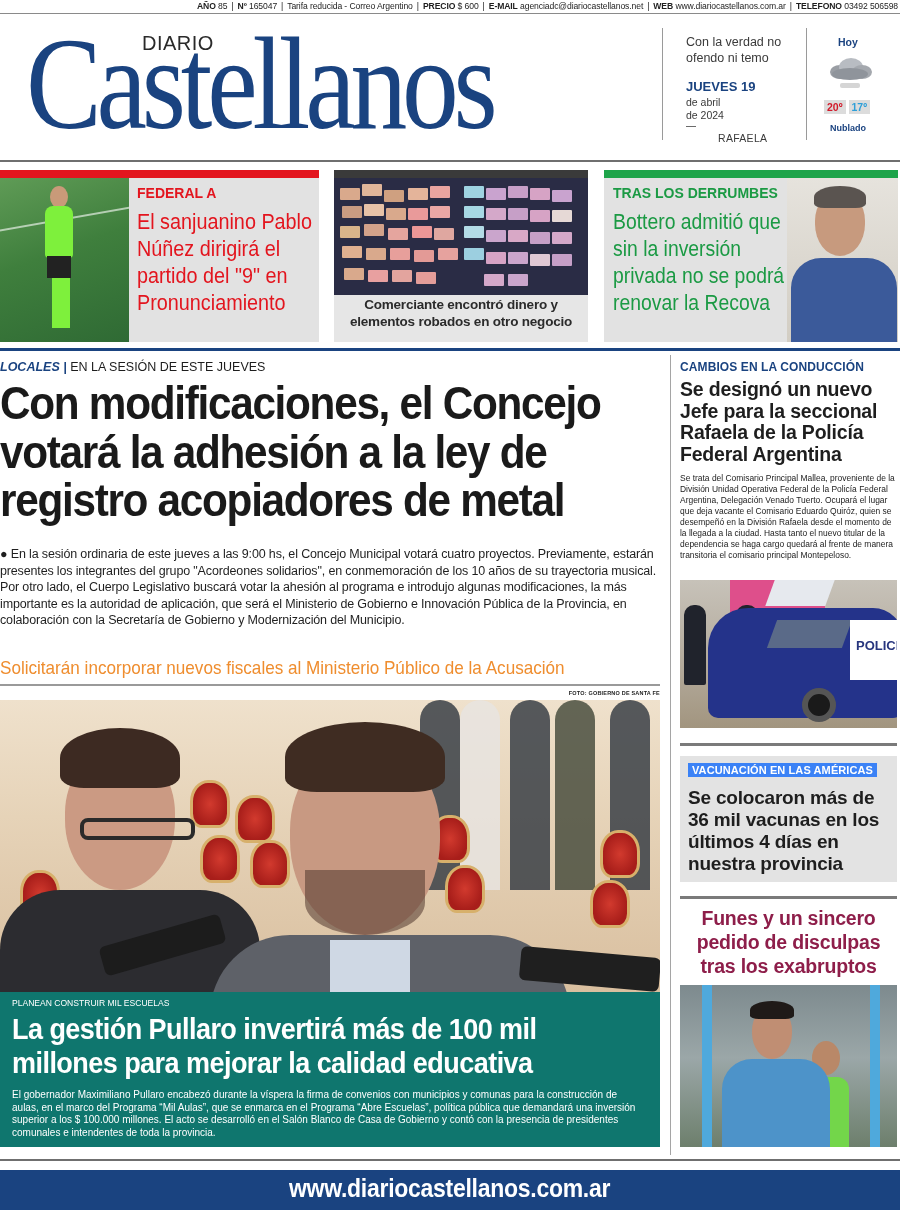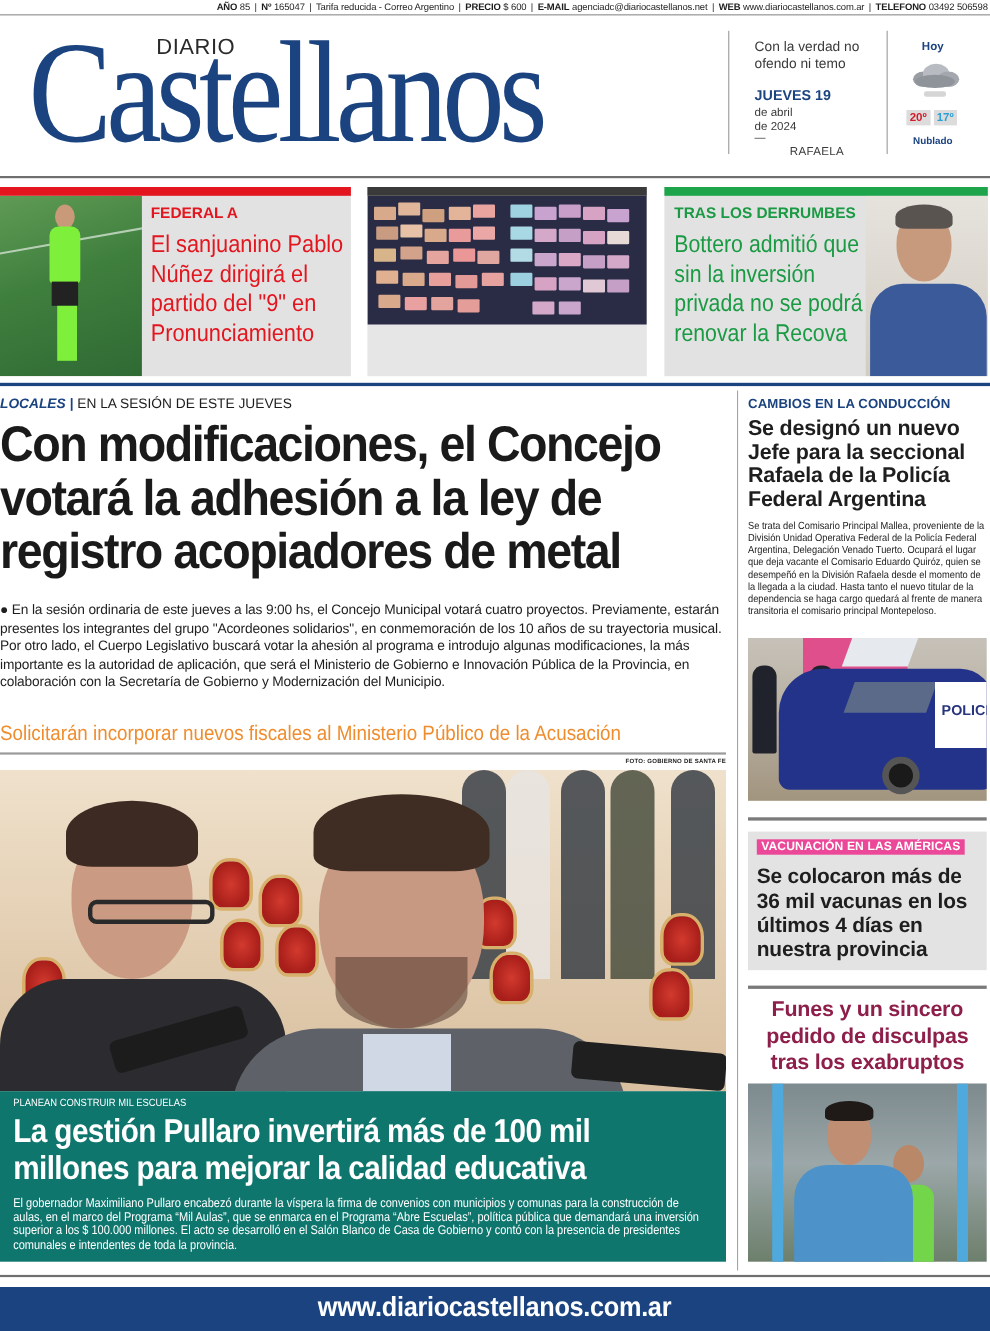--- a/index.html
+++ b/index.html
@@ -100,21 +100,21 @@
   .rc-photo1 .awning { position: absolute; left: 90px; top: 0; width: 60px; height: 26px; background: #e6e9ee; transform: skewX(-20deg); }
   .rc-photo1 .cop { position: absolute; top: 25px; width: 22px; height: 80px; background: #20232c; border-radius: 10px 10px 2px 2px; }
   .rc-photo1 .car { position: absolute; left: 28px; top: 28px; width: 195px; height: 110px; background: #24338a; border-radius: 40px 30px 10px 10px; }
   .rc-photo1 .car-side { position: absolute; left: 170px; top: 40px; width: 55px; height: 60px; background: #ffffff; }
   .rc-photo1 .car-text { position: absolute; left: 176px; top: 58px; font-size: 13px; font-weight: 700; color: #27357e; }
   .rc-photo1 .wheel { position: absolute; left: 122px; top: 108px; width: 34px; height: 34px; background: #1a1a1a; border-radius: 50%; border: 6px solid #555; }
   .rc-photo1 .windshield { position: absolute; left: 92px; top: 40px; width: 75px; height: 28px; background: #5a6a88; transform: skewX(-20deg); }
 
   .rc-rule2 { position: absolute; left: 680px; top: 743px; width: 217px; height: 3px; background: #7a7a7a; }
   .rc-box2 { position: absolute; left: 680px; top: 756px; width: 217px; height: 126px; background: #e3e3e3; }
-  .rc-kicker2 { position: absolute; left: 8px; top: 7px; background: #ec4899; color: #ffffff; font-size: 11px; font-weight: 700; padding: 1px 4px; letter-spacing: 0.1px; }
+  .rc-kicker2 { position: absolute; left: 8px; top: 7px; background: #3b82f6; color: #ffffff; font-size: 11px; font-weight: 700; padding: 1px 4px; letter-spacing: 0.1px; }
   .rc-title2 { position: absolute; left: 8px; top: 31px; width: 210px; font-size: 19px; line-height: 22px; font-weight: 700; color: #1e1e1e; letter-spacing: -0.2px; }
   .rc-rule3 { position: absolute; left: 680px; top: 896px; width: 217px; height: 3px; background: #7a7a7a; }
   .rc-title3 { position: absolute; left: 680px; top: 906px; width: 217px; text-align: center; font-size: 19.5px; line-height: 24px; font-weight: 700; color: #8e1e4a; letter-spacing: -0.2px; }
   .rc-photo3 { position: absolute; left: 680px; top: 985px; width: 217px; height: 162px; overflow: hidden; background: linear-gradient(180deg, #7d8a8e 0%, #9ba7a8 45%, #6d7f6c 100%); }
   .rc-photo3 .post { position: absolute; top: 0; width: 10px; height: 170px; background: #4fa9dc; }
   .rc-photo3 .p1-head { position: absolute; left: 72px; top: 22px; width: 40px; height: 52px; background: #c08e73; border-radius: 45% 45% 50% 50%; }
   .rc-photo3 .p1-hair { position: absolute; left: 70px; top: 16px; width: 44px; height: 18px; background: #1f1a18; border-radius: 50% 50% 20% 20%; }
   .rc-photo3 .p1-body { position: absolute; left: 42px; top: 74px; width: 108px; height: 100px; background: #4d93c9; border-radius: 30px 30px 0 0; }
   .rc-photo3 .p2-head { position: absolute; left: 132px; top: 56px; width: 28px; height: 34px; background: #b98868; border-radius: 50%; }
   .rc-photo3 .p2-body { position: absolute; left: 125px; top: 92px; width: 44px; height: 80px; background: #73d64a; border-radius: 12px 12px 0 0; }
@@ -215,20 +215,21 @@
     <div class="bill" style="left:174px;top:52px;background:#d8a8c6"></div>
     <div class="bill" style="left:196px;top:54px;background:#c69fc7"></div>
     <div class="bill" style="left:218px;top:54px;background:#d4a8c9"></div>
     <div class="bill" style="left:152px;top:74px;background:#d6a3c5"></div>
     <div class="bill" style="left:174px;top:74px;background:#caa5cc"></div>
     <div class="bill" style="left:196px;top:76px;background:#e0c8d4"></div>
     <div class="bill" style="left:218px;top:76px;background:#c69fc7"></div>
     <div class="bill" style="left:150px;top:96px;background:#d4a8c9"></div>
     <div class="bill" style="left:174px;top:96px;background:#caa5cc"></div>
   </div>
+  <div class="t2-caption">Comerciante encontró dinero y elementos robados en otro negocio</div>
 </div>
 
 <div class="teaser teaser-3">
   <div class="t3-kicker">TRAS LOS DERRUMBES</div>
   <div class="t3-title">Bottero admitió que sin la inversión privada no se podrá renovar la Recova</div>
   <div class="ph t3-photo">
     <div class="body"></div>
     <div class="head"></div>
     <div class="hair"></div>
   </div>

